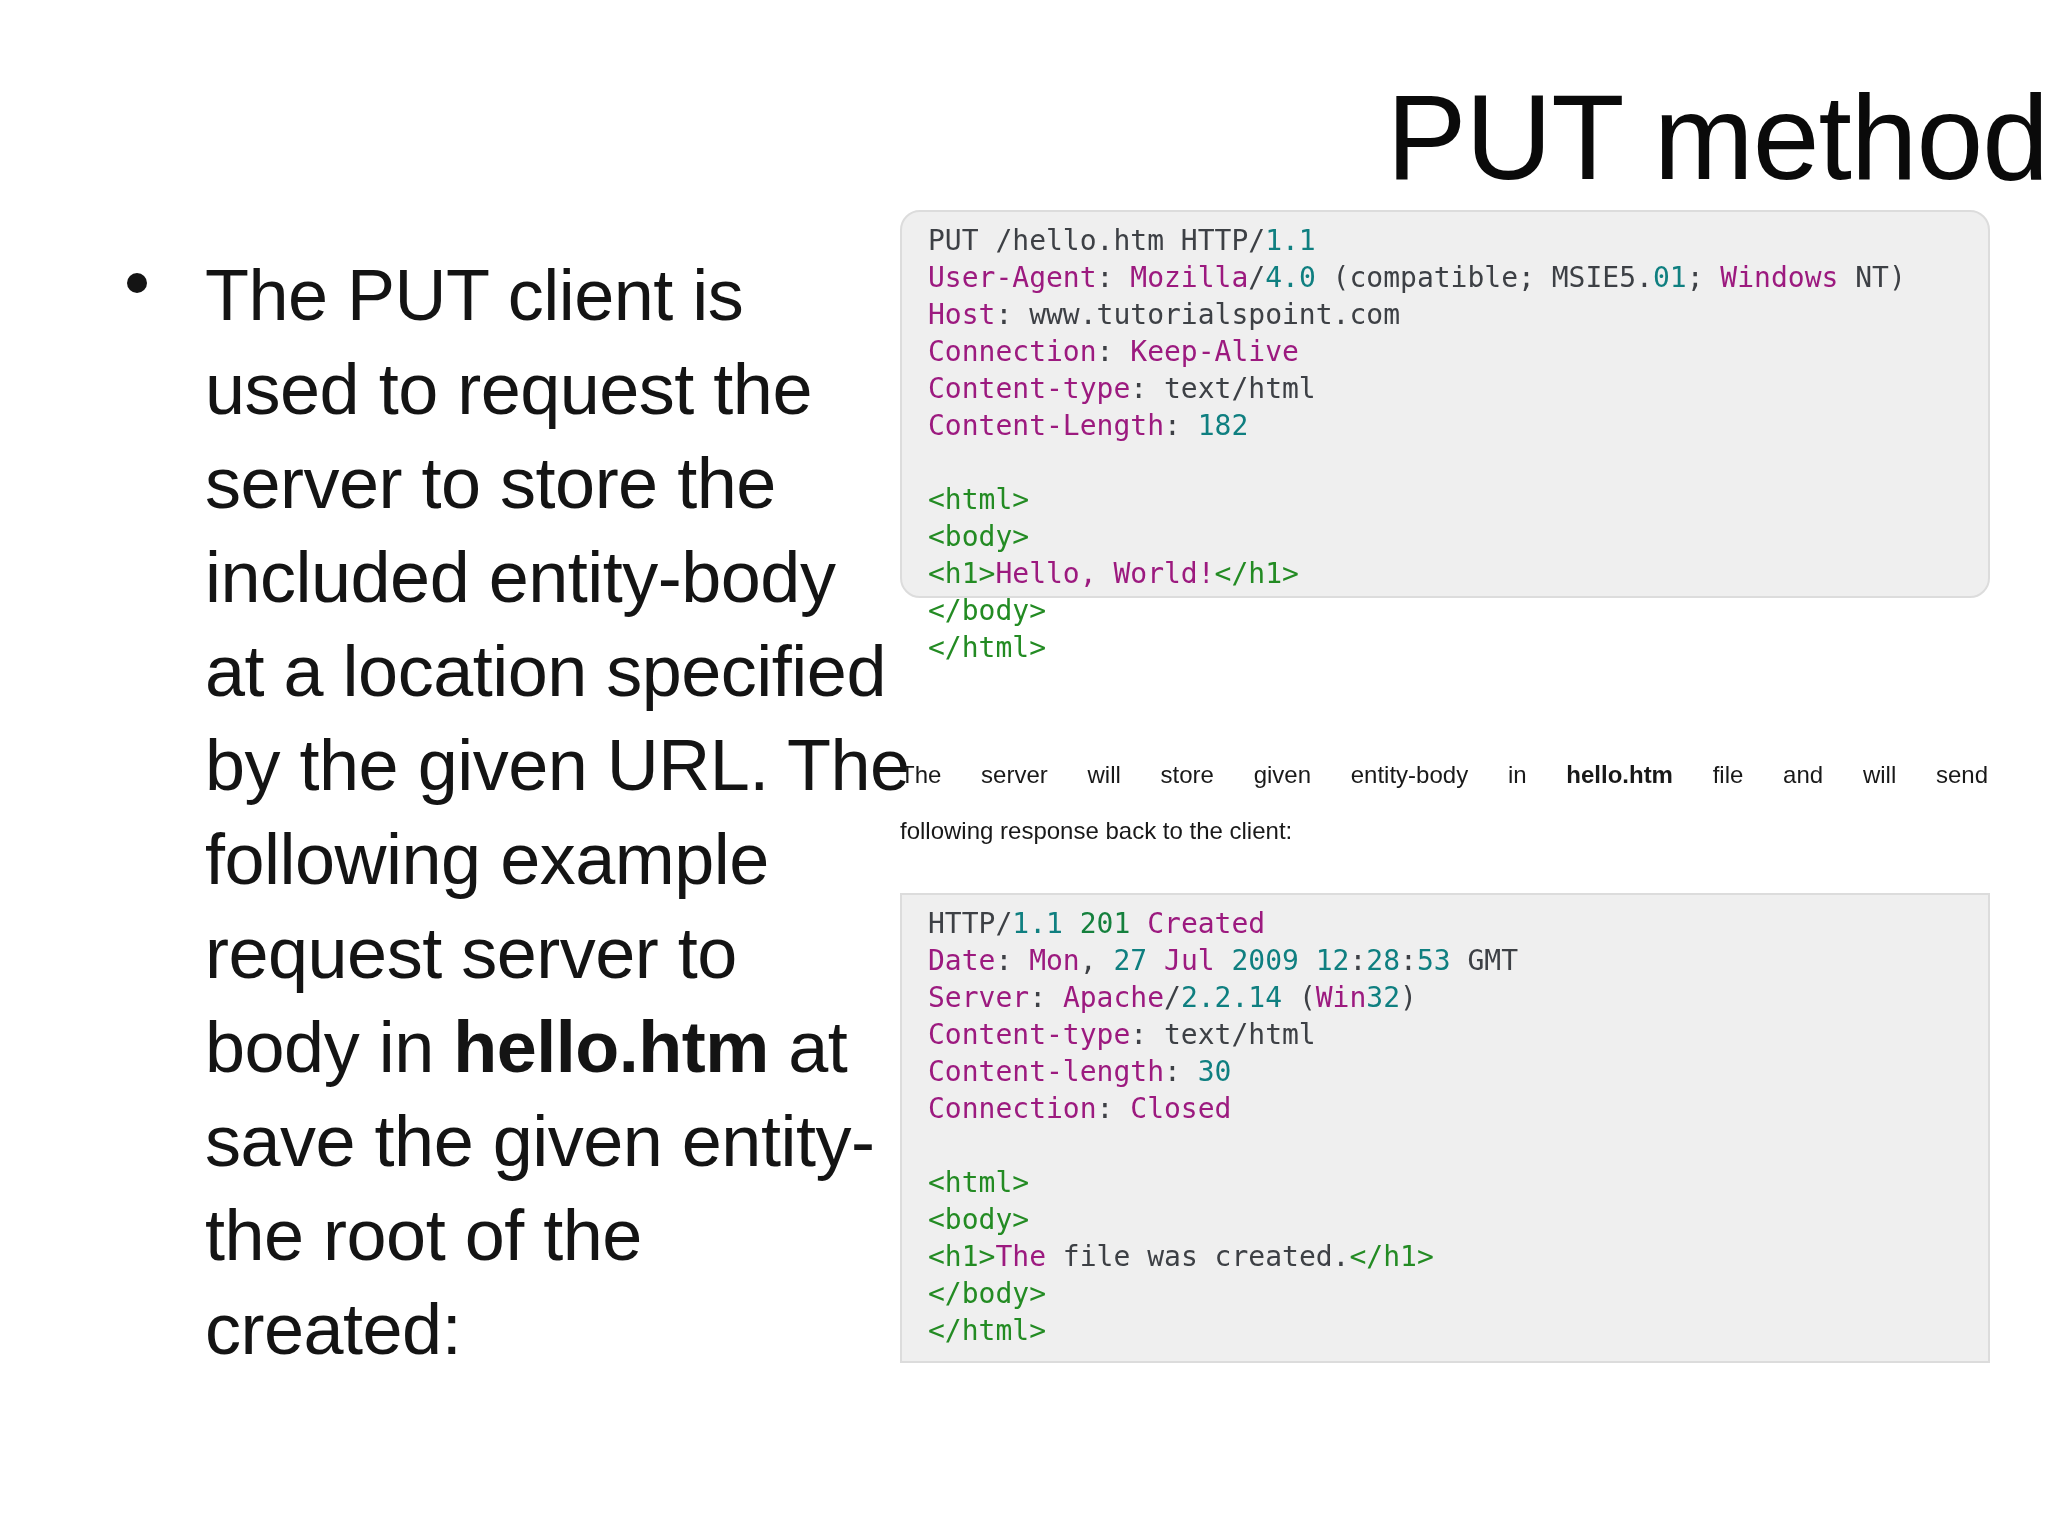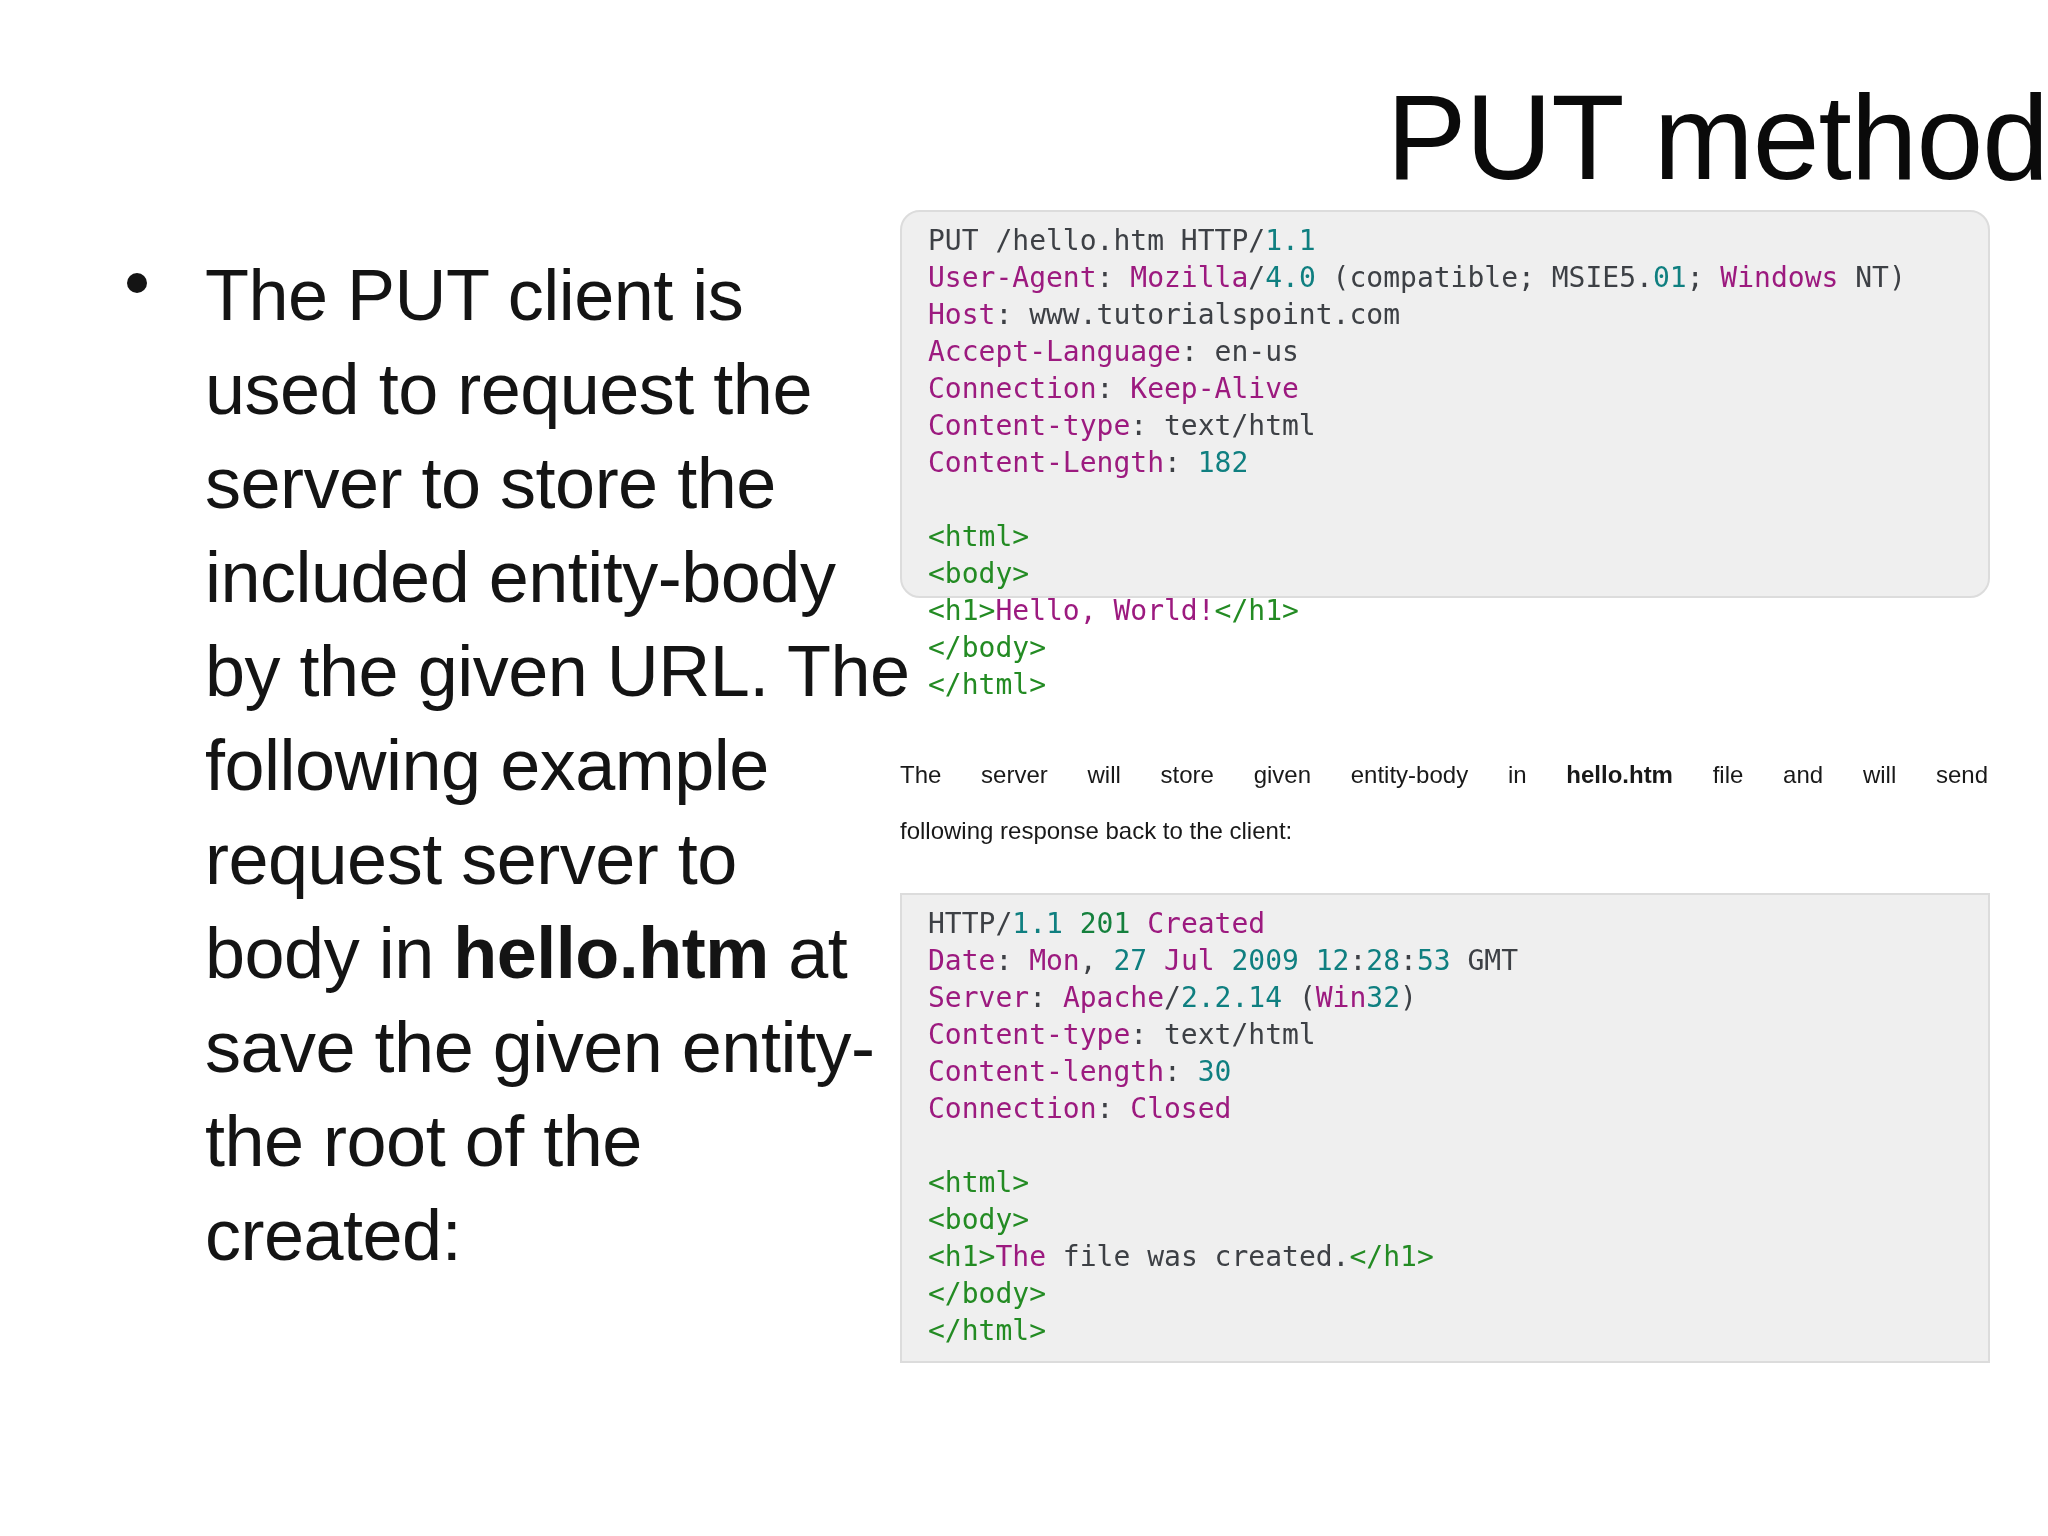--- a/index.html
+++ b/index.html
@@ -95,34 +95,34 @@
 
   <h1 class="title">PUT method</h1>
 
   <span class="bullet-dot"></span>
 
   <div class="bullets" id="bullet-lines">
       <div class="bullet-line"><span>The PUT client is</span></div>
       <div class="bullet-line"><span>used to request the</span></div>
       <div class="bullet-line"><span>server to store the</span></div>
       <div class="bullet-line"><span>included entity-body</span></div>
+      <div class="bullet-line"><span>at a location specified</span></div>
       <div class="bullet-line"><span>by the given URL. The</span></div>
       <div class="bullet-line"><span>following example</span></div>
       <div class="bullet-line"><span>request server to</span></div>
       <div class="bullet-line"><span>body in </span><span style="font-weight: 700;">hello.htm</span><span> at</span></div>
       <div class="bullet-line"><span>save the given entity-</span></div>
       <div class="bullet-line"><span>the root of the</span></div>
       <div class="bullet-line"><span>created:</span></div>
     </div>
 
   <section class="codeblock" id="req-block">
       <div class="code-line"><span style="color: rgb(61, 64, 69);">PUT /hello.htm HTTP/</span><span style="color: rgb(15, 127, 128);">1.1</span></div>
       <div class="code-line"><span style="color: rgb(156, 26, 127);">User-Agent</span><span style="color: rgb(61, 64, 69);">: </span><span style="color: rgb(156, 26, 127);">Mozilla</span><span style="color: rgb(61, 64, 69);">/</span><span style="color: rgb(15, 127, 128);">4.0</span><span style="color: rgb(61, 64, 69);"> (compatible; MSIE5.</span><span style="color: rgb(15, 127, 128);">01</span><span style="color: rgb(61, 64, 69);">; </span><span style="color: rgb(156, 26, 127);">Windows</span><span style="color: rgb(61, 64, 69);"> NT)</span></div>
       <div class="code-line"><span style="color: rgb(156, 26, 127);">Host</span><span style="color: rgb(61, 64, 69);">: www.tutorialspoint.com</span></div>
-      <div class="code-line"><span style="color: rgb(156, 26, 127);">Accept-Language</span><span style="color: rgb(61, 64, 69);">: en-us</span></div>
       <div class="code-line"><span style="color: rgb(156, 26, 127);">Connection</span><span style="color: rgb(61, 64, 69);">: </span><span style="color: rgb(156, 26, 127);">Keep-Alive</span></div>
       <div class="code-line"><span style="color: rgb(156, 26, 127);">Content-type</span><span style="color: rgb(61, 64, 69);">: text/html</span></div>
       <div class="code-line"><span style="color: rgb(156, 26, 127);">Content-Length</span><span style="color: rgb(61, 64, 69);">: </span><span style="color: rgb(15, 127, 128);">182</span></div>
       <div class="code-line">&nbsp;</div>
       <div class="code-line"><span style="color: rgb(35, 139, 35);">&lt;html&gt;</span></div>
       <div class="code-line"><span style="color: rgb(35, 139, 35);">&lt;body&gt;</span></div>
       <div class="code-line"><span style="color: rgb(35, 139, 35);">&lt;h1&gt;</span><span style="color: rgb(156, 26, 127);">Hello, World!</span><span style="color: rgb(35, 139, 35);">&lt;/h1&gt;</span></div>
       <div class="code-line"><span style="color: rgb(35, 139, 35);">&lt;/body&gt;</span></div>
       <div class="code-line"><span style="color: rgb(35, 139, 35);">&lt;/html&gt;</span></div>
     </section>

